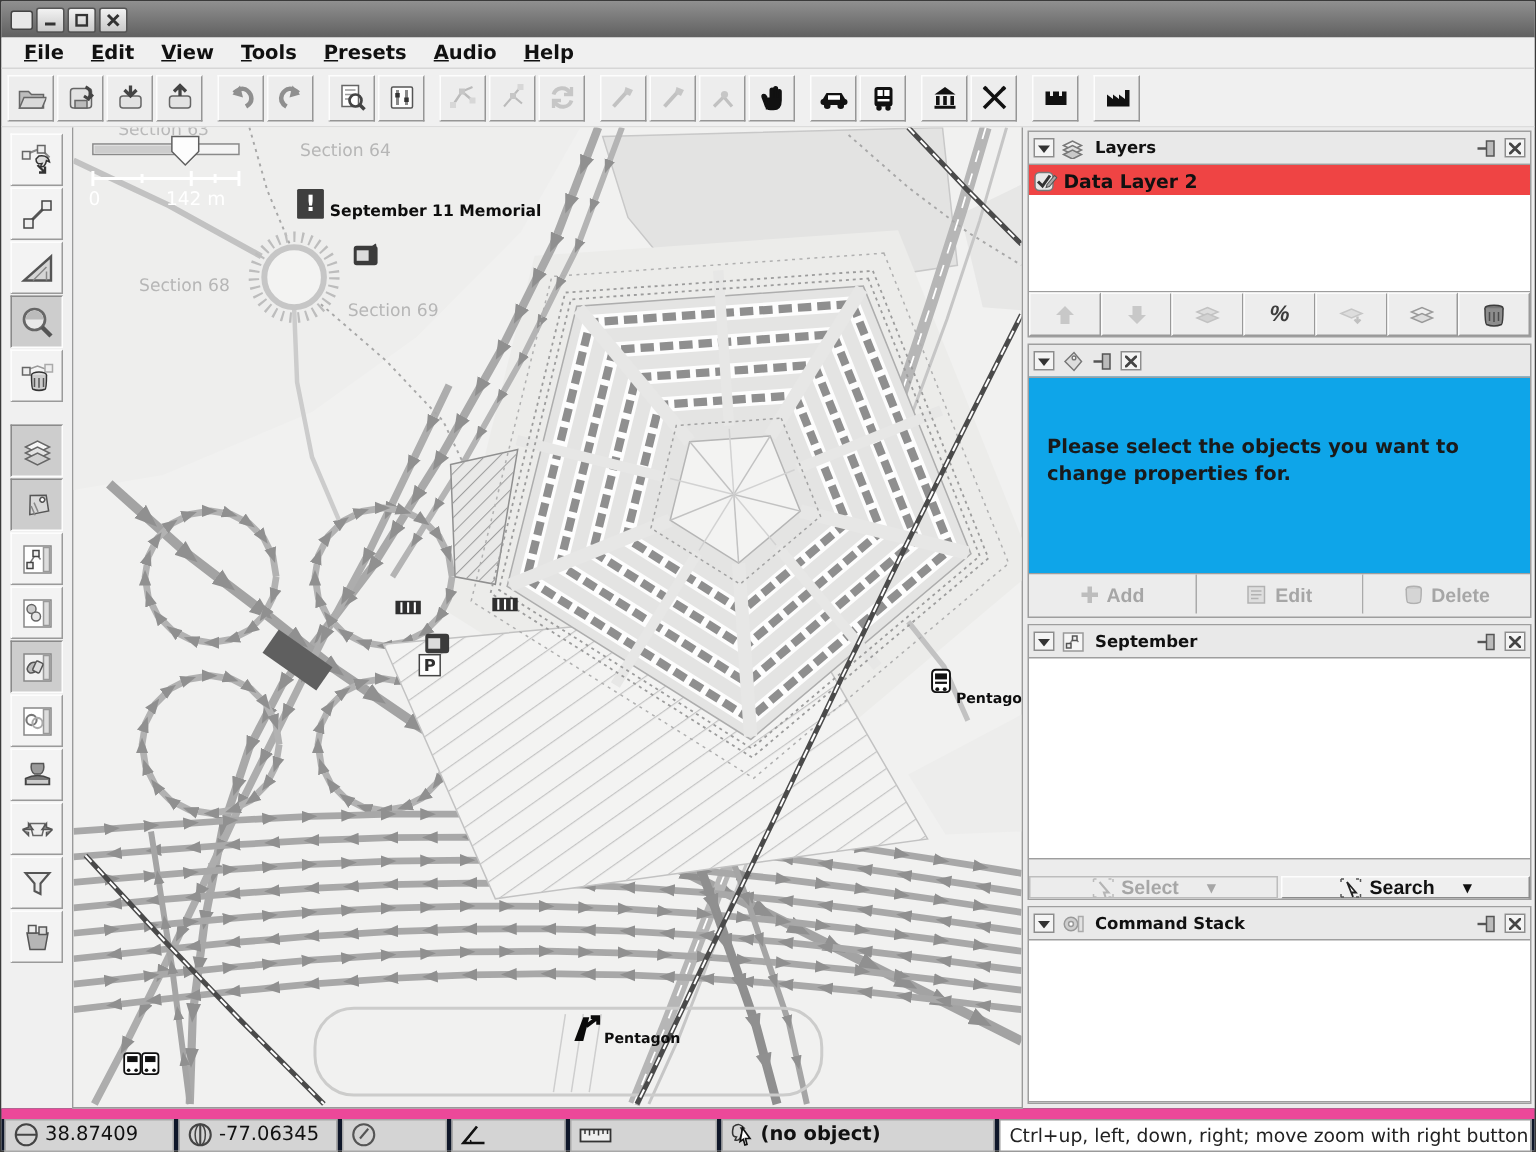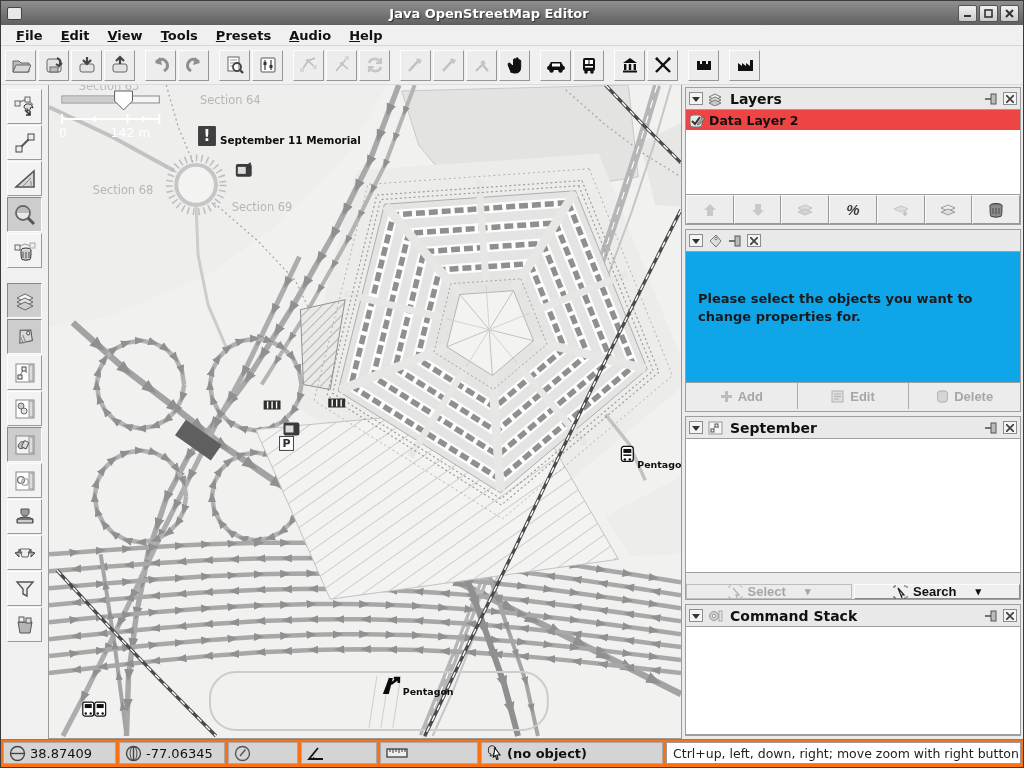--- a/index.html
+++ b/index.html
@@ -33,21 +33,21 @@
   .tc.active { background:#cdcdcd; border-color:#8a8a8a #fdfdfd #fdfdfd #8a8a8a; }
   .tc-spacer { height:13px; flex:none; }
 
   .mapwrap { flex:1; position:relative; background:#f1f1f0; border:1px solid #9a9a9a; border-top:none; min-width:0; }
   .mapwrap svg { display:block; width:100%; height:100%; }
 
   
   .rightcol { width:341px; background:#ececec; padding:2px 2px 0 3px; display:flex; flex-direction:column; flex:none; }
   .panel { border:1px solid #9e9e9e; background:#ececec; display:flex; flex-direction:column; margin-bottom:4px; }
   .panel-header { height:21px; background:#e9e9e9; display:flex; align-items:center; padding:0 3px; gap:4px; flex:none; }
-  .panel-title { font-weight:bold; font-size:14px; color:#111; flex:1; margin-left:3px; }
+  .panel-title { font-weight:bold; font-size:11px; color:#111; flex:1; margin-left:3px; }
   .hdr-box { width:14px; height:13px; background:#f4f4f4; border:1px solid #8d8d8d; display:flex; align-items:center; justify-content:center; padding:0; }
   .hdr-plain { width:16px; height:14px; background:none; border:none; display:flex; align-items:center; justify-content:center; padding:0; }
   .panel-body-white { background:#fff; border:1px solid #9e9e9e; border-left:none; border-right:none; flex:1; overflow:hidden; }
   .layers-list { height:82px; }
   .layer-row { height:20px; background:#ef4444; display:flex; align-items:center; gap:4px; padding:0 3px; font-weight:bold; font-size:12.5px; color:#111; }
   .layers-toolbar { height:29px; display:flex; flex:none; }
   .lt-btn { flex:1; background:#ededed; border:1px solid; border-color:#fbfbfb #999 #999 #fbfbfb; display:flex; align-items:center; justify-content:center; padding:0; }
   .pct { font-weight:bold; font-size:15px; color:#3d3d3d; font-style:italic; }
 
   .props-body { height:131px; background:#0ea5e9; padding:38px 10px 0 12px; font-weight:bold; font-size:13px; color:#1a1a1a; line-height:1.35; border-top:1px solid #9e9e9e; }
@@ -56,33 +56,32 @@
   .flat-btn:last-child { border-right:none; }
   .sel-body { height:133px; }
   .sel-btnrow { height:26px; display:flex; flex:none; gap:2px; padding-top:11px; }
   .sel-btn { flex:1; display:flex; align-items:center; justify-content:center; gap:5px; font-weight:bold; font-size:13px; }
   .sel-btn .caret { margin-left:14px; font-size:11px; }
   .btn-select { background:#ececec; border:1px solid #bdbdbd; color:#a6a6a6; }
   .btn-search { background:#efefef; border:1px solid; border-color:#fdfdfd #8c8c8c #8c8c8c #fdfdfd; color:#111; }
   .cmd-body { height:108px; }
 
   
-  .statusbar { height:28px; background:#f97316; display:flex; align-items:flex-start; gap:3px; padding:2px 2px; flex:none; border-top:1px solid #ec4899; }
+  .statusbar { height:28px; background:#0f172a; display:flex; align-items:center; gap:3px; padding:2px 2px; flex:none; border-top:7px solid #ec4899; }
   .sb-seg { height:22px; background:#d4d4d4; border:1px solid #a8a8a8; display:flex; align-items:center; gap:4px; padding:0 5px; font-size:13px; color:#111; flex:none; }
   .sb-obj { font-weight:bold; }
   .sb-help { height:22px; background:#fff; border:1px solid #9a9a9a; flex:1; display:flex; align-items:center; padding:0 6px; font-size:12.5px; color:#222; white-space:nowrap; overflow:hidden; }
 </style>
 </head>
 <body>
 
 <div class="window">
 
   <div class="titlebar">
     <div class="win-icon"></div>
-    <div class="title-text">Java OpenStreetMap Editor</div>
     <button class="win-btn">
         <svg width="9" height="9">
           <path d="M1,7 H8" stroke="#333" stroke-width="2"></path>
         </svg>
       </button>
     <button class="win-btn">
         <svg width="9" height="9">
           <rect x="1" y="1" width="7" height="7" fill="none" stroke="#333" stroke-width="1.6"></rect>
         </svg>
       </button>

